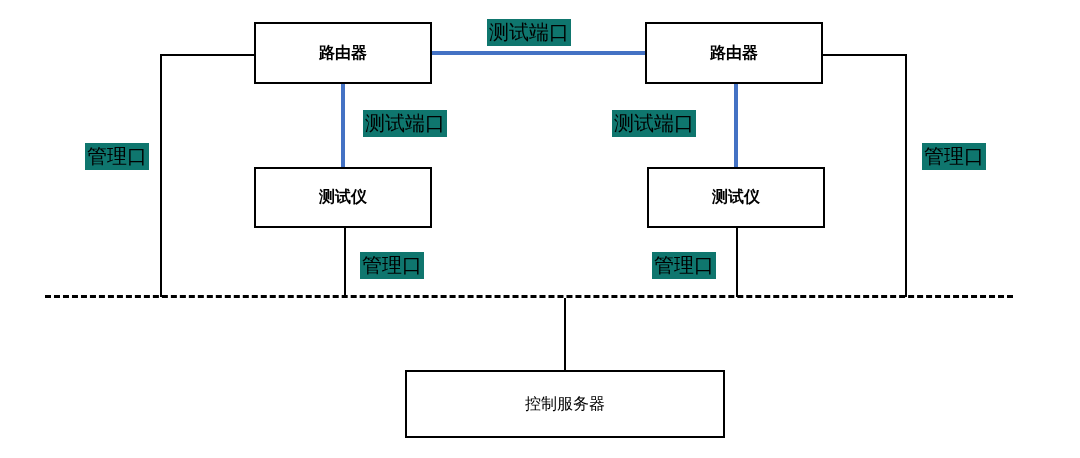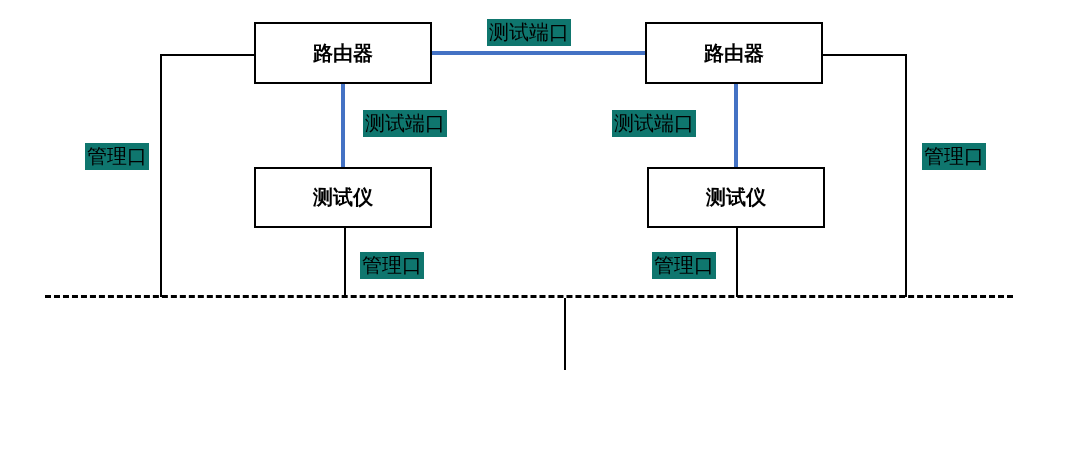--- a/index.html
+++ b/index.html
@@ -12,21 +12,21 @@
     color: #000000;
     overflow: hidden;
   }
   .node {
     position: absolute;
     border: 2px solid #000000;
     background: #ffffff;
     display: flex;
     align-items: center;
     justify-content: center;
-    font-size: 20px;
+    font-size: 16px;
     font-weight: bold;
     box-sizing: border-box;
   }
   .node.regular { font-weight: normal; }
   .edge-label {
     position: absolute;
     font-size: 20px;
     white-space: nowrap;
     background: #0f766e;
     padding: 0 2px;
@@ -97,20 +97,23 @@
   </div>
   <div class="node" id="router-right">
     <span>路由器</span>
   </div>
   <div class="node" id="tester-left">
     <span>测试仪</span>
   </div>
   <div class="node" id="tester-right">
     <span>测试仪</span>
   </div>
+  <div class="node regular" id="control-server">
+    <span>控制服务器</span>
+  </div>
 
   <div class="edge-label" id="lbl-test-top">测试端口</div>
   <div class="edge-label" id="lbl-test-left">测试端口</div>
   <div class="edge-label" id="lbl-test-right">测试端口</div>
   <div class="edge-label" id="lbl-mgmt-left">管理口</div>
   <div class="edge-label" id="lbl-mgmt-right">管理口</div>
   <div class="edge-label" id="lbl-mgmt-tleft">管理口</div>
   <div class="edge-label" id="lbl-mgmt-tright">管理口</div>
 
 </div>

